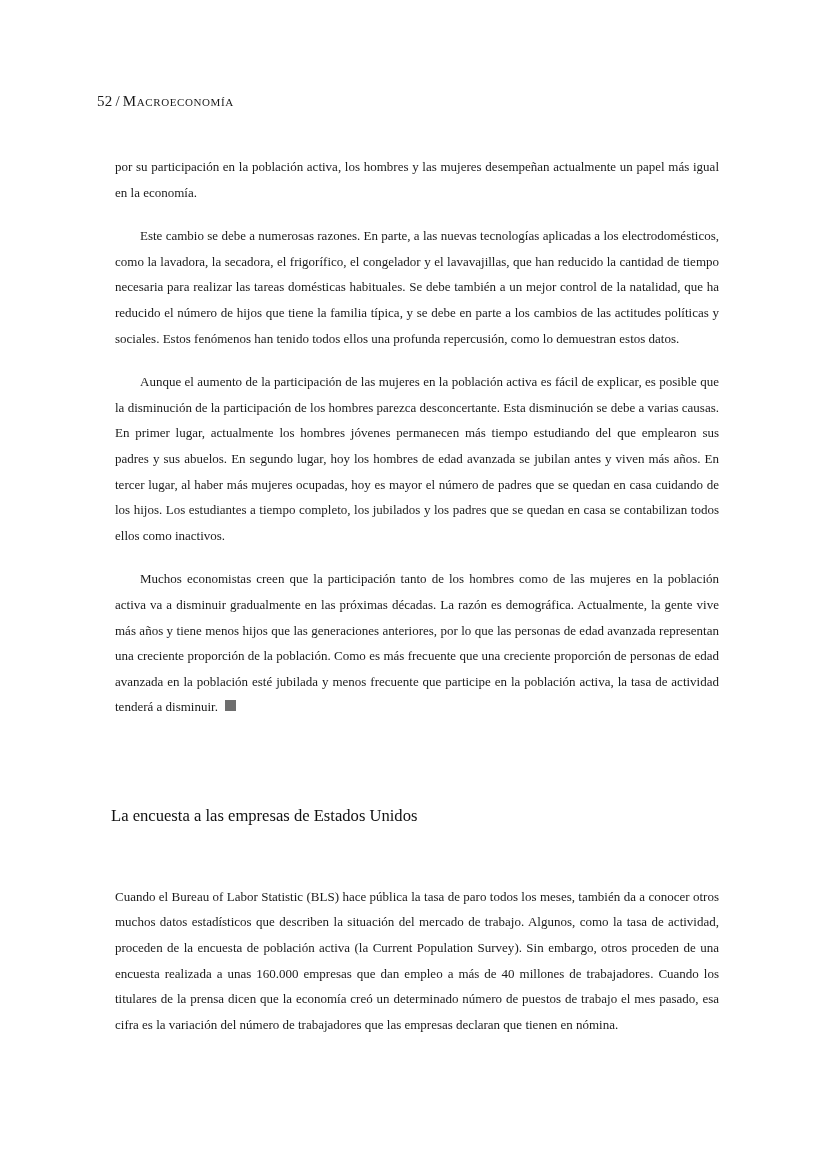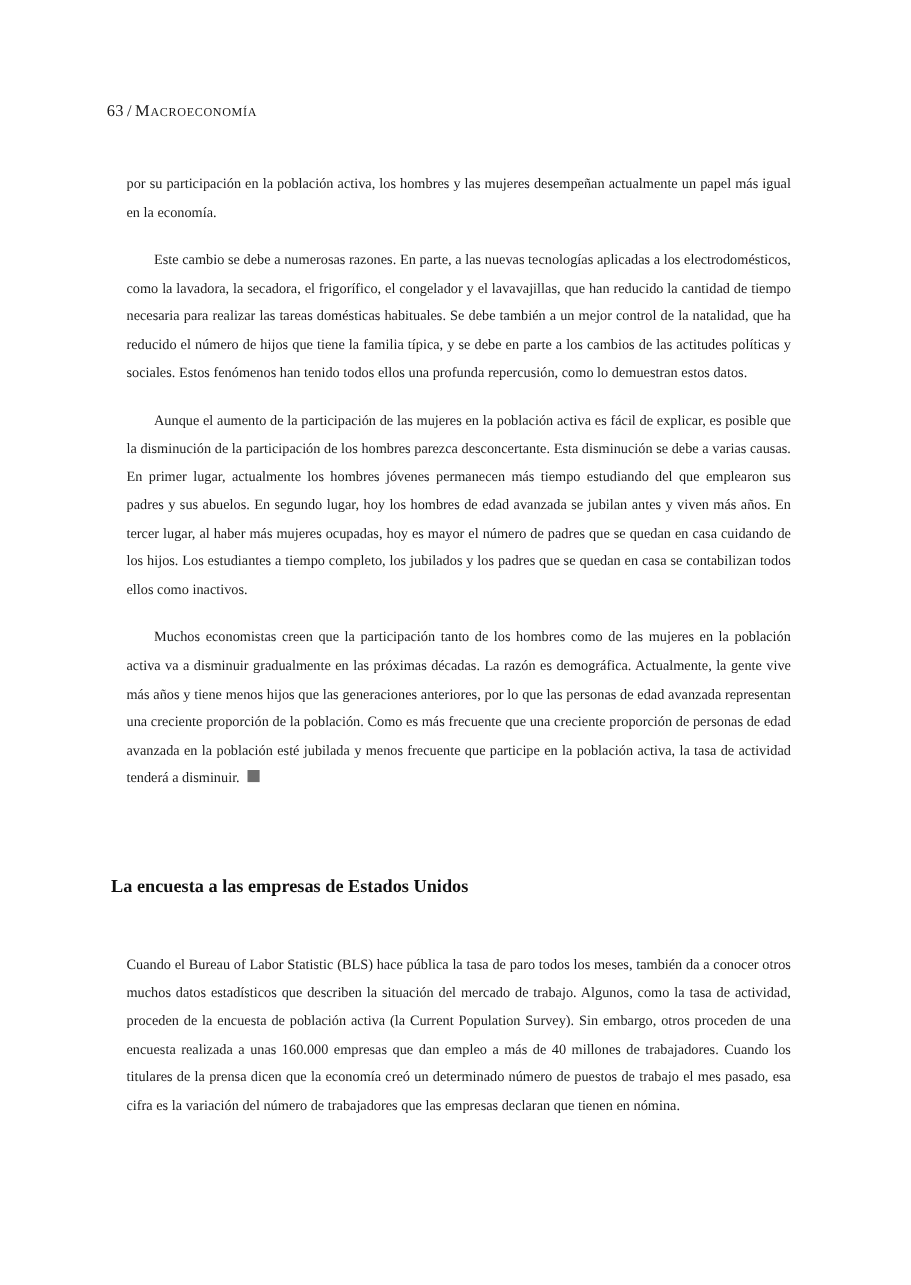--- a/index.html
+++ b/index.html
@@ -41,23 +41,23 @@
     line-height: 25.6px;
     text-align: justify;
     text-justify: inter-word;
     hyphens: manual;
     -webkit-hyphens: manual;
     color: #1a1a1a;
   }
   p.body.indent { text-indent: 25px; }
   p.body.noindent { text-indent: 0; }
   .section-head {
-    margin: 4px;
+    margin: 14px;
     font-size: 16.6px;
-    font-weight: bold;
+    font-weight: normal;
     line-height: 24px;
     color: #111111;
     text-align: left;
   }
   .gap-before-head { height: 52px; }
   .gap-after-head  { height: 24px; }
   .end-square {
     display: inline-block;
     width: 11px;
     height: 11px;
@@ -67,21 +67,21 @@
   }
   .ital { }
 </style>
 </head>
 <body>
 
 <div class="page">
   <div class="content">
 
     <div class="running-head">
-      <span class="folio">63</span><span class="sep">/</span><span class="title-sc">Macroeconomía</span>
+      <span class="folio">52</span><span class="sep">/</span><span class="title-sc">Macroeconomía</span>
     </div>
 
     <p class="body noindent">por su participación en la población activa, los hombres y las mujeres desempeñan actualmente un papel más igual en la economía.</p>
 
     <p class="body indent">Este cambio se debe a numerosas razones. En parte, a las nuevas tecnologías aplicadas a los electrodomésticos, como la lavadora, la secadora, el frigorífico, el congelador y el lavavajillas, que han reducido la cantidad de tiempo necesaria para realizar las tareas domésticas habituales. Se debe también a un mejor control de la natalidad, que ha reducido el número de hijos que tiene la familia típica, y se debe en parte a los cambios de las actitudes políticas y sociales. Estos fenómenos han tenido todos ellos una profunda repercusión, como lo demuestran estos datos.</p>
 
     <p class="body indent">Aunque el aumento de la participación de las mujeres en la población activa es fácil de explicar, es posible que la disminución de la participación de los hombres parezca desconcertante. Esta disminución se debe a varias causas. En primer lugar, actualmente los hombres jóvenes permanecen más tiempo estudiando del que emplearon sus padres y sus abuelos. En segundo lugar, hoy los hombres de edad avanzada se jubilan antes y viven más años. En tercer lugar, al haber más mujeres ocupadas, hoy es mayor el número de padres que se quedan en casa cuidando de los hijos. Los estudiantes a tiempo completo, los jubilados y los padres que se quedan en casa se contabilizan todos ellos como inactivos.</p>
 
     <p class="body indent"><span>Muchos economistas creen que la participación tanto de los hombres como de las mujeres en la población activa va a disminuir gradualmente en las próximas décadas. La razón es demográfica. Actualmente, la gente vive más años y tiene menos hijos que las generaciones anteriores, por lo que las personas de edad avanzada representan una creciente proporción de la población. Como es más frecuente que una creciente proporción de personas de edad avanzada en la población esté jubilada y menos frecuente que participe en la población activa, la tasa de actividad tenderá a disminuir.</span><span class="end-square"></span></p>
 

